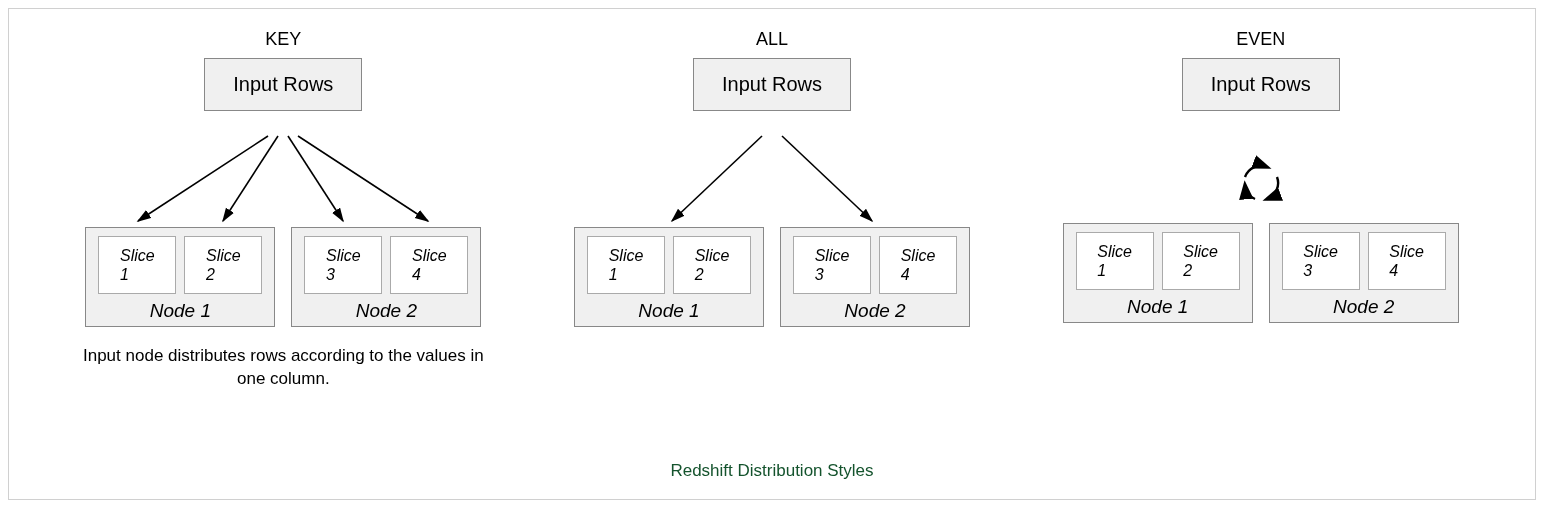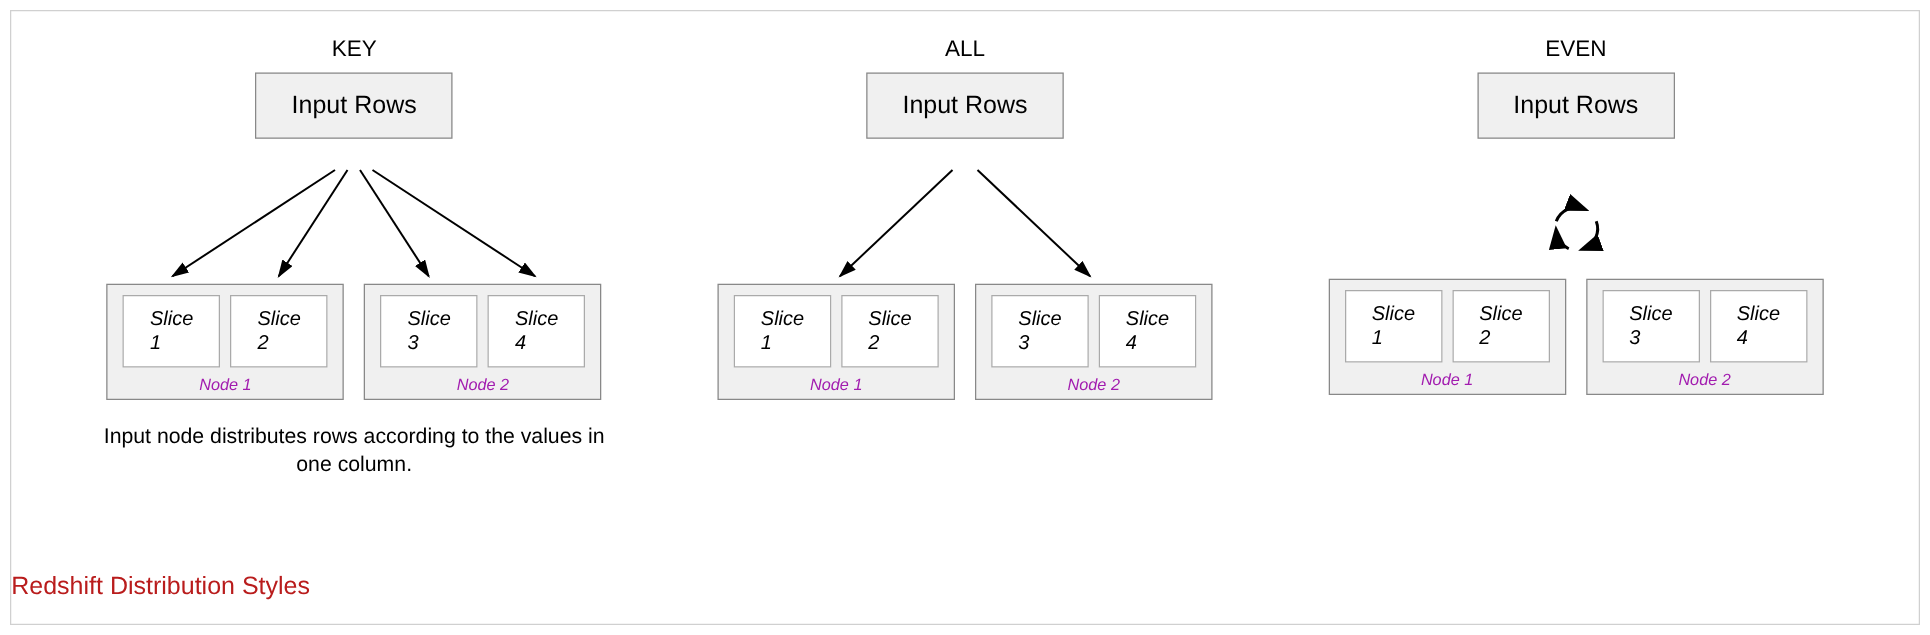--- a/index.html
+++ b/index.html
@@ -72,39 +72,40 @@
       height: 58px;
       display: flex;
       flex-direction: column;
       align-items: center;
       justify-content: center;
       font-size: 16px;
       line-height: 1.2;
       color: #000;
     }
     .node-label {
-      font-size: 13px;
+      font-size: 19px;
       margin-top: 6px;
-      color: #a21caf;
+      color: #000000;
     }
     .description {
       margin-top: 18px;
       font-size: 17px;
       text-align: center;
       color: #000;
       max-width: 420px;
       line-height: 1.35;
     }
     .footer-caption {
       position: absolute;
       bottom: 18px;
       left: 0;
       right: 0;
-      font-size: 20px;
-      color: #b91c1c;
+      text-align: center;
+      font-size: 17px;
+      color: #14532d;
     }
     .rotate-icon {
       margin: 6px 0 2px 0;
     }
   </style>
 </head>
 <body>
 
 <div class="outer-frame">
   <div class="diagrams">

